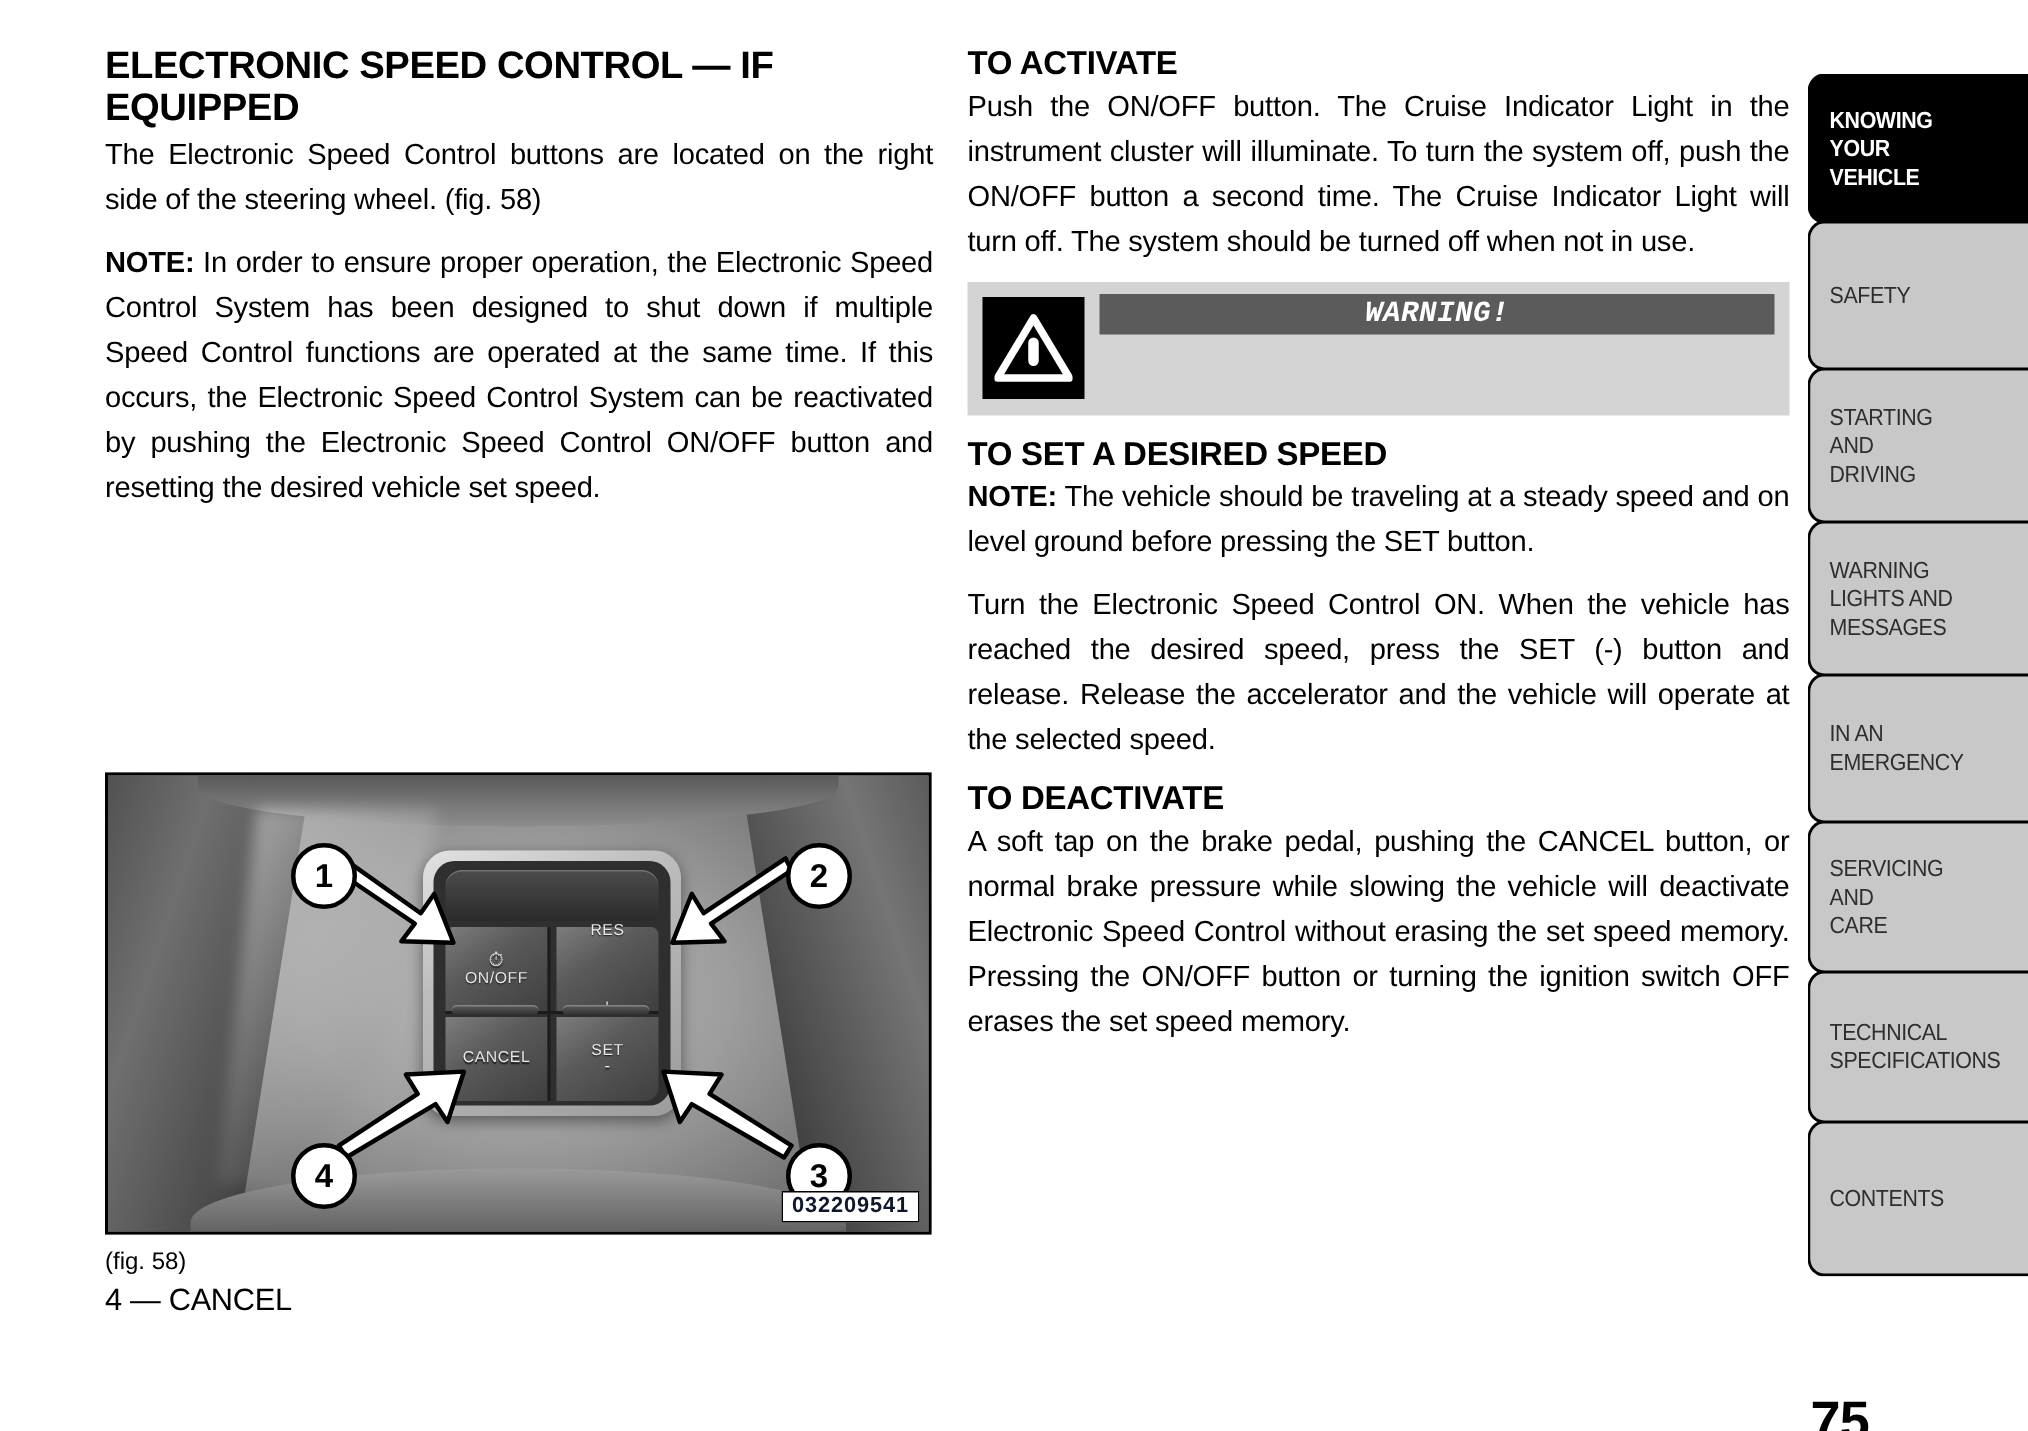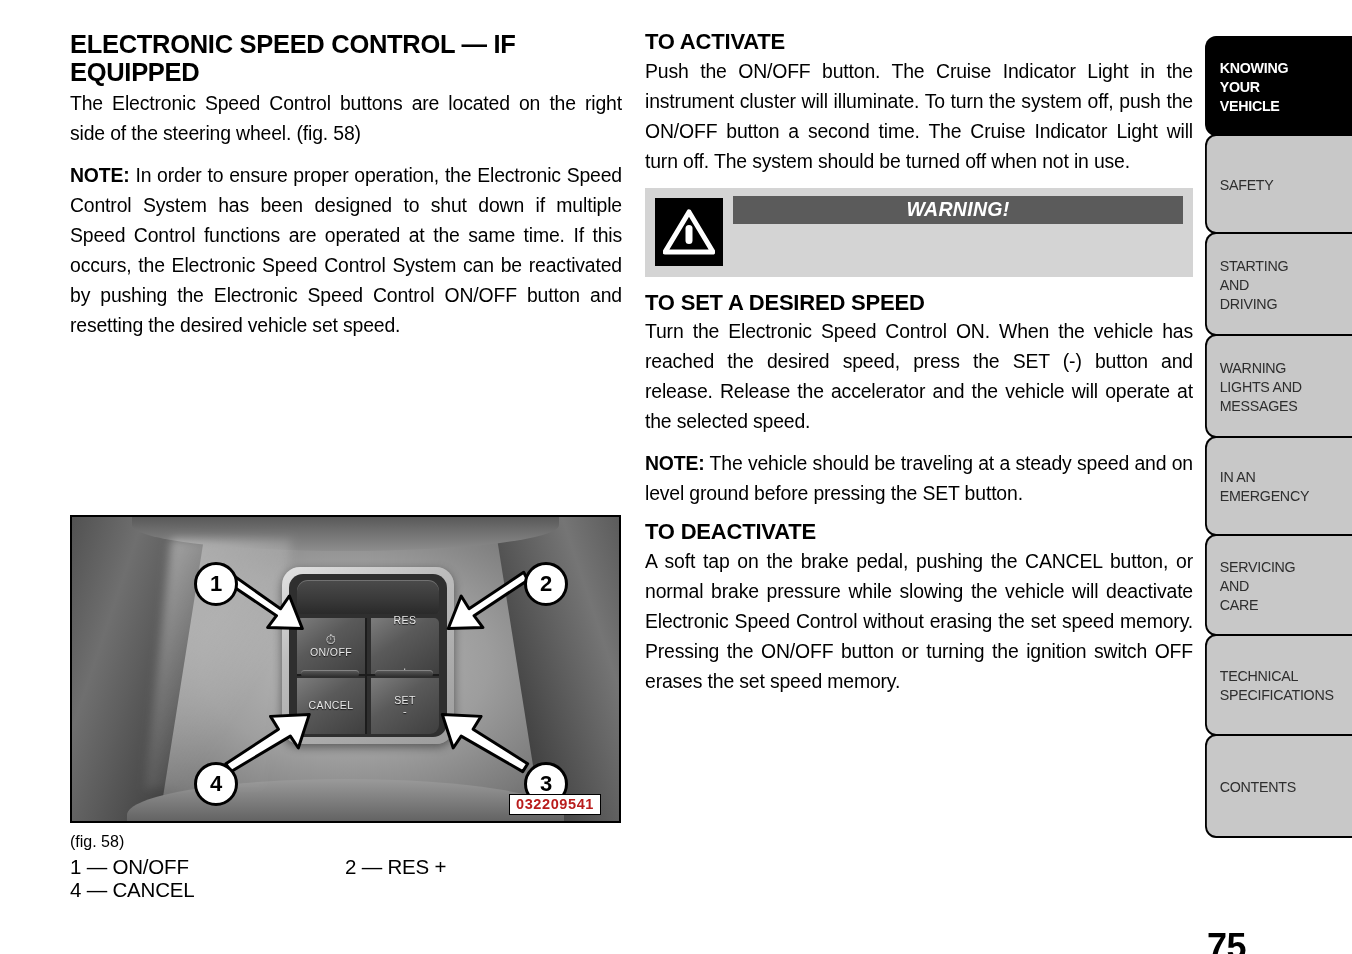--- a/index.html
+++ b/index.html
@@ -220,29 +220,29 @@
   .arrow-svg {
     position: absolute;
     inset: 0;
     width: 100%; height: 100%;
     z-index: 4;
     pointer-events: none;
   }
 
   #fig-code {
     position: absolute;
-    right: 18px; bottom: 6px;
+    right: 6px; bottom: 6px;
     background: #ffffff;
     border: 1px solid #000;
     padding: 1px 6px 2px 6px;
     font-family: "Liberation Sans", sans-serif;
     font-size: 14.5px;
     font-weight: bold;
     letter-spacing: 0.6px;
-    color: #b91c1c;
+    color: #0f172a;
     z-index: 6;
   }
 
   
   #caption {
     position: absolute;
     left: 70px;
     top: 832px;
     width: 560px;
     font-family: "Liberation Sans", sans-serif;
@@ -273,21 +273,21 @@
     float: left;
     width: 68px;
     height: 68px;
     background: #000;
     margin: 2px 10px 1px 0;
     display: flex; align-items: center; justify-content: center;
   }
   #warn-head {
     background: #5b5b5b;
     color: #ffffff;
-    font-family: Liberation Sans, sans-serif;
+    font-family: Liberation Mono, monospace;
     font-style: italic;
     font-weight: bold;
     font-size: 19.5px;
     text-align: center;
     letter-spacing: 0.3px;
     padding: 2px 0 3px 0;
     margin: 0 0 2px 0;
     overflow: hidden;
   }
   #warn-text {
@@ -298,21 +298,21 @@
     line-height: 29.5px;
     text-align: justify;
     letter-spacing: -0.2px;
     margin: 0;
   }
 
   
   #sidebar {
     position: absolute;
     left: 1205px;
-    top: 36px;
+    top: 49px;
     width: 147px;
   }
   .tab {
     position: relative;
     box-sizing: border-box;
     border: 2px solid #000;
     border-right: none;
     border-radius: 12px 0 0 12px;
     background: #c8c8c8;
     color: #2e2e2e;
@@ -421,24 +421,20 @@
       <div class="callout" id="callout-4">4</div>
 
       <div id="fig-code">032209541</div>
     </div>
   </div>
 
   <div id="caption">
     <div id="fig-caption">(fig. 58)</div>
     <div id="legend">
       <div class="legend-row">
-        <span class="legend-cell">1 — ON/OFF</span>
-        <span class="legend-cell">2 — RES +</span>
-      </div>
-      <div class="legend-row">
         <span class="legend-cell">4 — CANCEL</span>
       </div>
     </div>
   </div>
 
   <div class="column" id="col-right">
 
     <h3 class="sub-title">TO ACTIVATE</h3>
     <p class="body">Push the ON/OFF button. The Cruise Indicator Light in the instrument cluster will illuminate. To turn the system off, push the ON/OFF button a second time. The Cruise Indicator Light will turn off. The system should be turned off when not in use.</p>
 
@@ -446,22 +442,22 @@
       <div id="warn-icon">
         <svg width="52" height="46" viewBox="0 0 52 46">
           <polygon points="26,3 50,43 2,43" fill="none" stroke="#ffffff" stroke-width="5" stroke-linejoin="round"></polygon>
           <rect x="22.5" y="16" width="7" height="19" rx="3.5" fill="#ffffff"></rect>
         </svg>
       </div>
       <div id="warn-head">WARNING!</div>
     </div>
 
     <h3 class="sub-title">TO SET A DESIRED SPEED</h3>
+    <p class="body"><span class="lead">NOTE:</span><span>  The vehicle should be traveling at a steady speed and on level ground before pressing the SET button.</span></p>
     <p class="body">Turn the Electronic Speed Control ON. When the vehicle has reached the desired speed, press the SET (-) button and release. Release the accelerator and the vehicle will operate at the selected speed.</p>
-    <p class="body"><span class="lead">NOTE:</span><span>  The vehicle should be traveling at a steady speed and on level ground before pressing the SET button.</span></p>
 
     <h3 class="sub-title">TO DEACTIVATE</h3>
     <p class="body tight">A soft tap on the brake pedal, pushing the CANCEL button, or normal brake pressure while slowing the vehicle will deactivate Electronic Speed Control without erasing the set speed memory. Pressing the ON/OFF button or turning the ignition switch OFF erases the set speed memory.</p>
   </div>
 
   <div id="sidebar">
     <div class="tab active" style="height:100px">
       <span class="tab-label">KNOWING
 YOUR
 VEHICLE</span>

